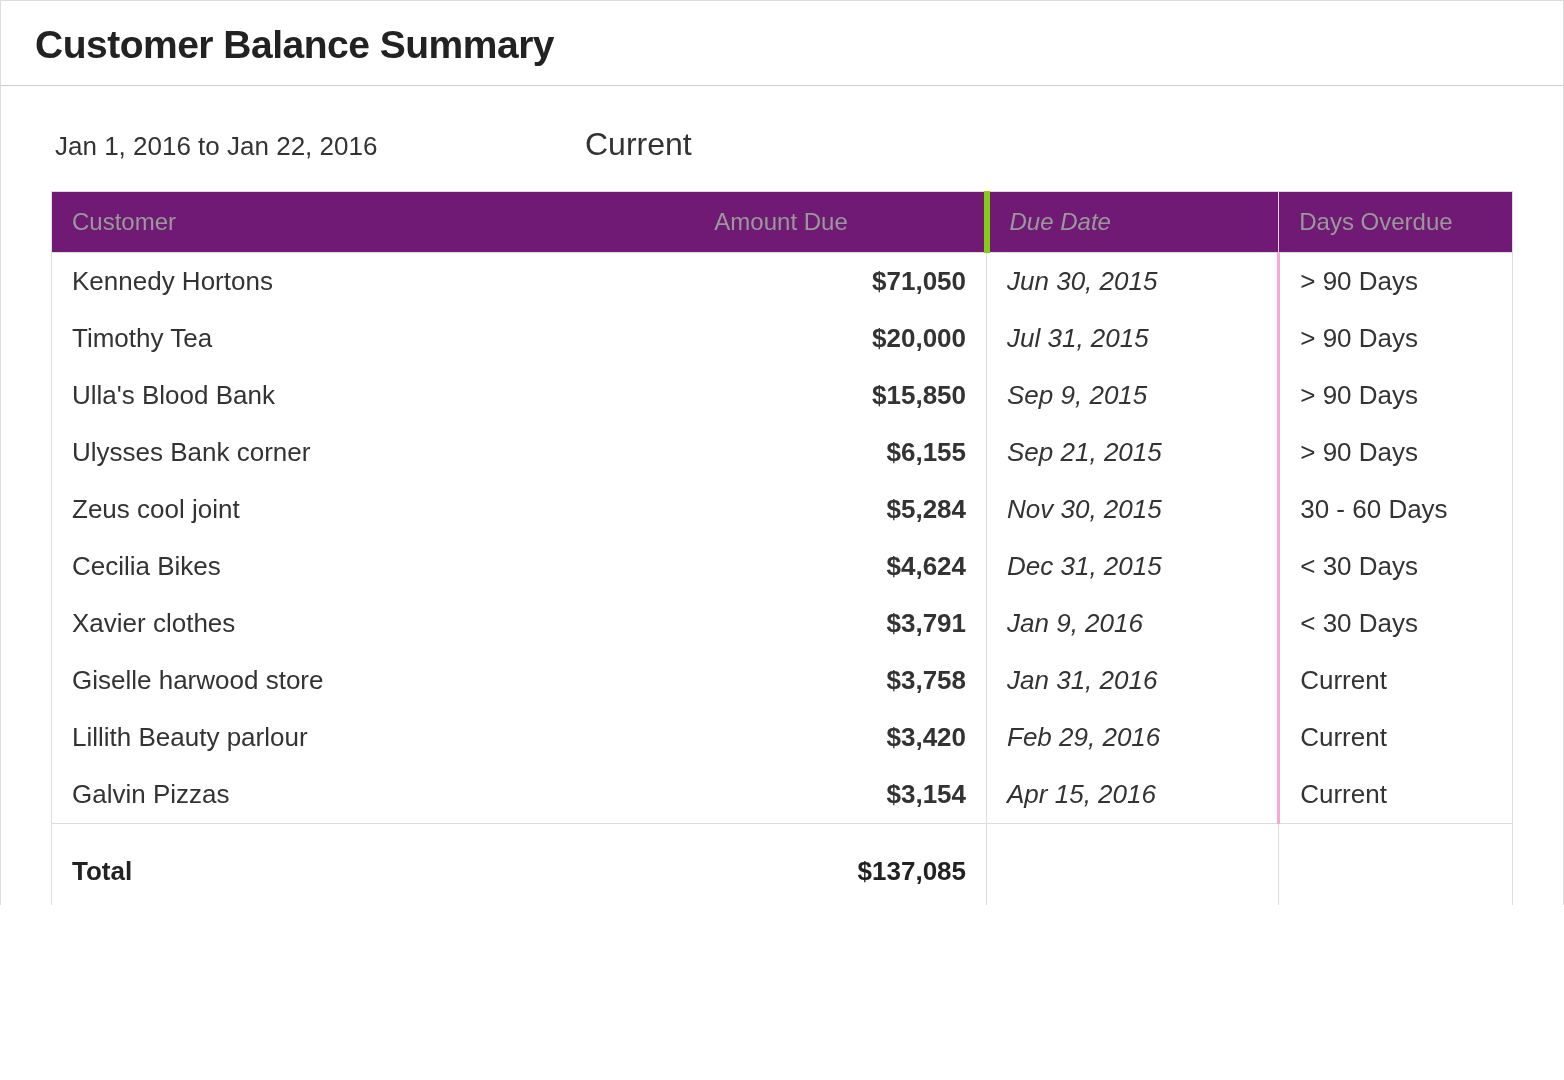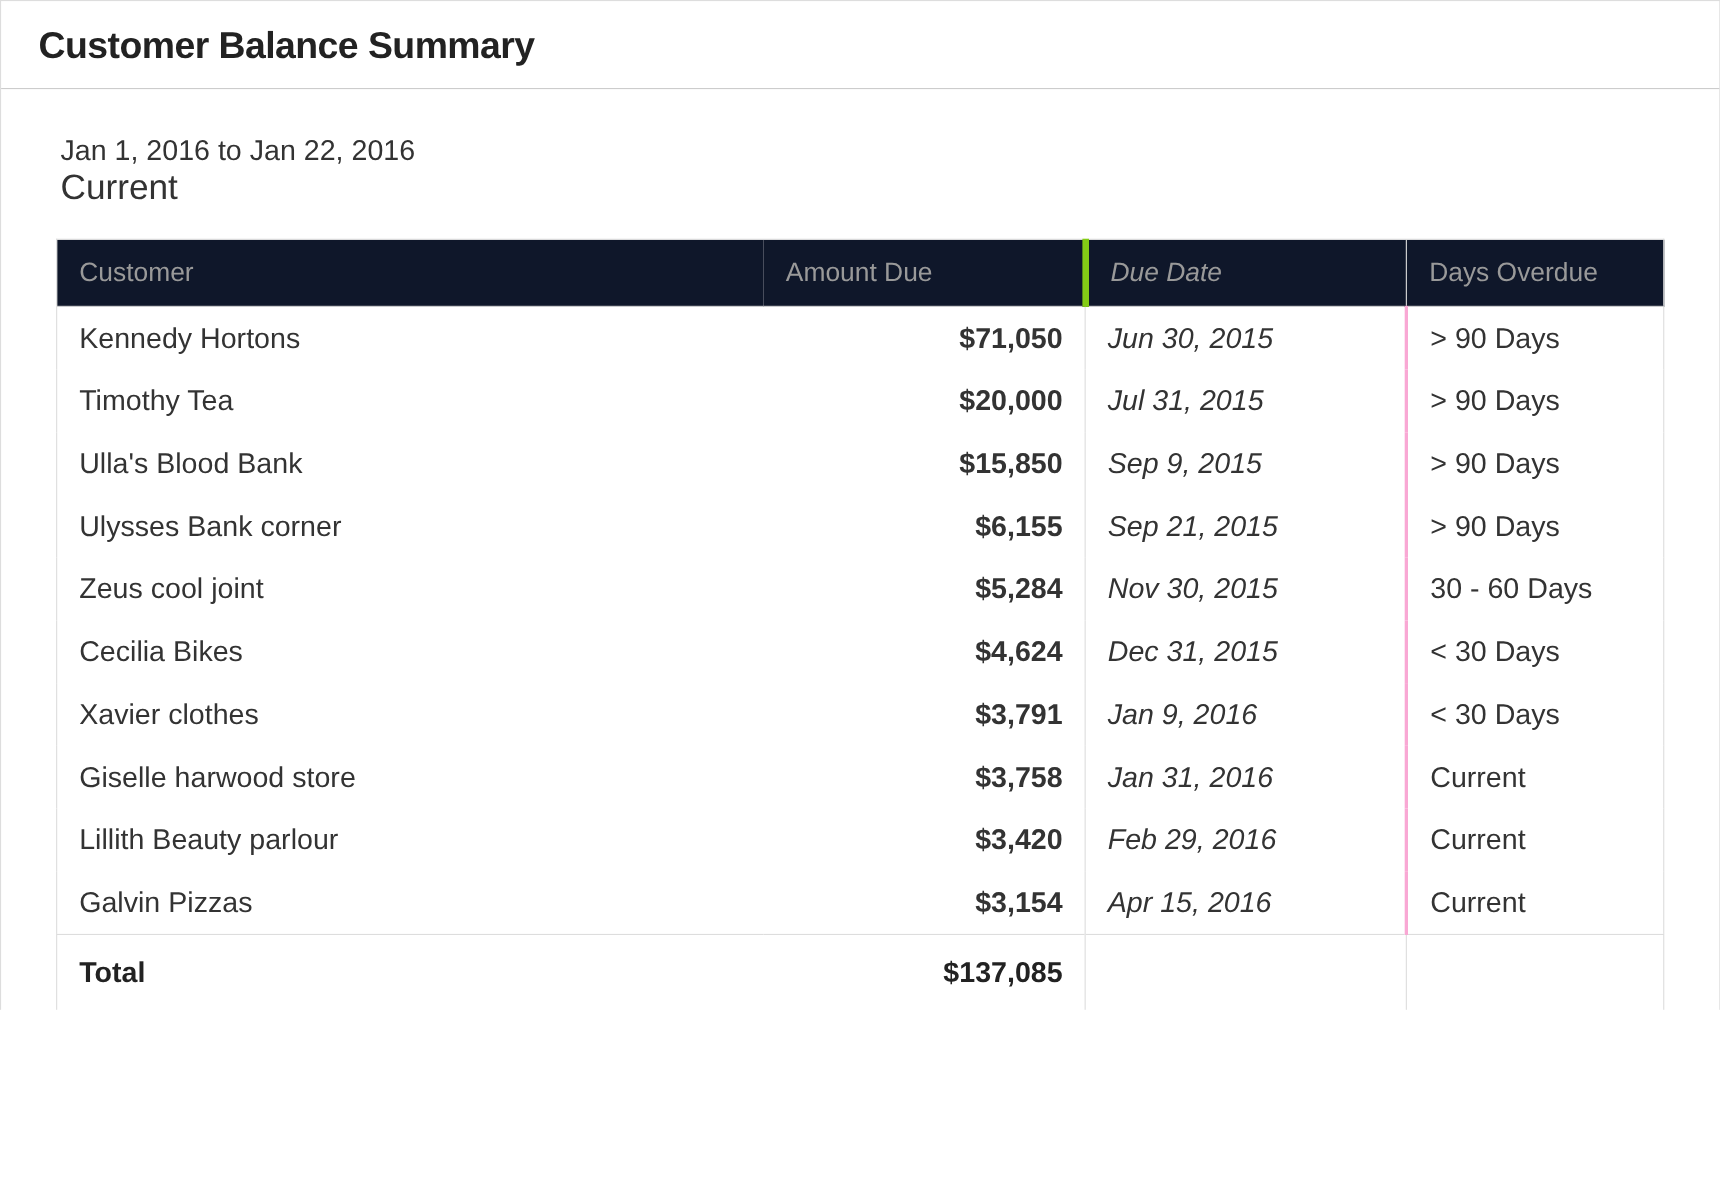--- a/index.html
+++ b/index.html
@@ -17,50 +17,49 @@
     .report-container {
       border: 1px solid #ddd;
       border-bottom: none;
       margin: 0;
     }
     .report-header {
       padding: 22px 34px 18px 34px;
       border-bottom: 1px solid #ccc;
     }
     .report-title {
-      font-size: 34px;
+      font-size: 39px;
       font-weight: 600;
       color: #222;
       letter-spacing: -0.5px;
     }
     .report-meta {
       display: flex;
       align-items: baseline;
       padding: 40px 54px 28px 54px;
-      flex-direction: column;
     }
     .date-range {
       font-size: 26px;
       color: #333;
       flex: 0 0 auto;
       width: 530px;
     }
     .status-label {
       font-size: 32px;
       color: #333;
     }
     .report-table {
       margin: 0 50px 0 50px;
       border: 1px solid #ddd;
       border-bottom: none;
       border-collapse: collapse;
       width: calc(100% - 100px);
     }
     .report-table thead tr {
-      background: #0f172a;
+      background: #701a75;
     }
     .report-table th {
       text-align: left;
       padding: 16px 20px;
       font-size: 24px;
       font-weight: 400;
       color: #999;
       border-bottom: 1px solid #ddd;
     }
     .report-table th.col-amount {
@@ -101,21 +100,21 @@
     .overdue-red {
       color: #d9534f;
     }
     .overdue-green {
       color: #5cb85c;
     }
     .total-row td {
       border-top: 1px solid #ddd;
       font-weight: 600;
       color: #222;
-      padding-top: 19px;
+      padding-top: 32px;
       padding-bottom: 18px;
     }
     .total-row td.col-amount {
       border-right: 1px solid #ddd;
     }
     .total-row td.col-due {
       border-right: 1px solid #ddd;
     }
   </style>
 </head>

